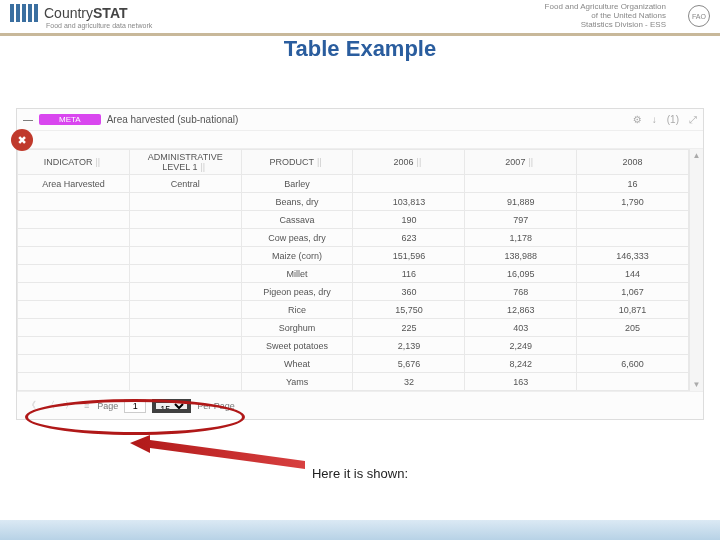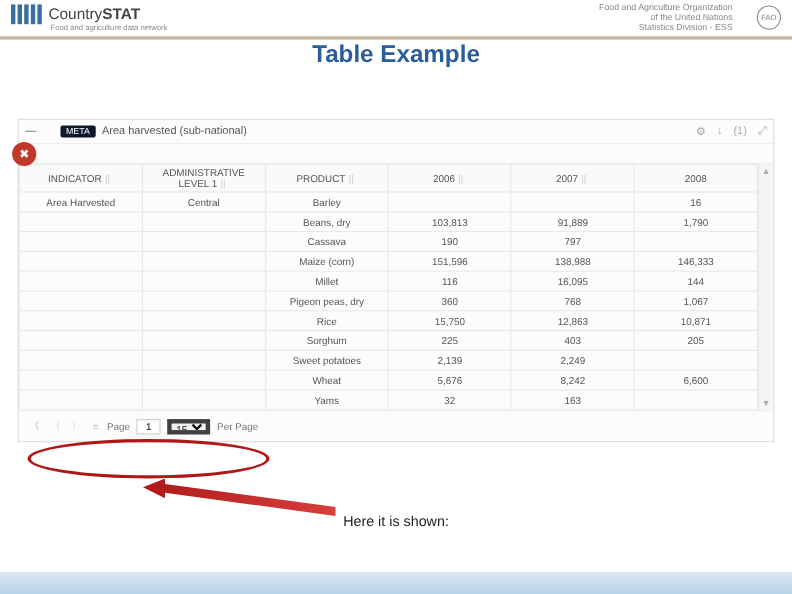--- a/index.html
+++ b/index.html
@@ -11,21 +11,21 @@
   .brand { font-size: 14px; color: #444; }
   .brand .bold { font-weight: bold; }
   .sub-brand { font-size: 7px; color: #888; margin-left: 2px; }
   .logo-right { display: flex; align-items: center; gap: 22px; }
   .fao-text { font-size: 8px; color: #888; text-align: right; line-height: 1.1; }
   .fao-emblem { width: 22px; height: 22px; border: 1px solid #888; border-radius: 50%; display: flex; align-items: center; justify-content: center; font-size: 7px; color: #888; }
   .title { text-align: center; font-size: 22px; font-weight: bold; color: #2a5d9e; }
   .panel { margin: 46px 16px 0 16px; border: 1px solid #ddd; background: #fcfcfc; font-size: 10px; color: #555; }
   .panel-head { display: flex; align-items: center; height: 22px; padding: 0 6px; border-bottom: 1px solid #eee; justify-content: space-between; }
   .panel-head-left { display: flex; align-items: center; gap: 6px; }
-  .meta-pill { background: #0f172a; color: #fff; font-size: 8px; padding: 1px 5px; border-radius: 2px; margin-left: 16px; }
+  .meta-pill { background: #d946ef; color: #fff; font-size: 8px; padding: 1px 20px; border-radius: 2px; }
   .panel-icons { display: flex; gap: 10px; color: #aaa; font-size: 10px; align-items: center; }
   .tools-row { height: 18px; border-bottom: 1px solid #eee; position: relative; }
   .wrench { position: absolute; left: -6px; top: -2px; width: 22px; height: 22px; background: #c0392b; border-radius: 50%; display: flex; align-items: center; justify-content: center; color: #fff; font-size: 11px; }
   .table-wrap { display: flex; }
   .table-left { flex: 1; overflow: hidden; }
   table { border-collapse: collapse; width: 100%; table-layout: fixed; }
   th, td { border: 1px solid #e8e8e8; padding: 2px 4px; font-size: 9px; text-align: center; color: #555; height: 18px; }
   th { background: #fafafa; font-weight: normal; margin-left: 44px; }
   th .sep { color: #ccc; padding: 0 3px; }
   .scroll-col { width: 14px; border-left: 1px solid #e8e8e8; background: #f5f5f5; display: flex; flex-direction: column; align-items: center; font-size: 8px; color: #aaa; }
@@ -119,20 +119,28 @@
               <td></td>
               <td></td>
               <td>Cassava</td>
               <td>190</td>
               <td>797</td>
               <td></td>
             </tr>
             <tr>
               <td></td>
               <td></td>
+              <td>Cow peas, dry</td>
+              <td>623</td>
+              <td>1,178</td>
+              <td></td>
+            </tr>
+            <tr>
+              <td></td>
+              <td></td>
               <td>Maize (corn)</td>
               <td>151,596</td>
               <td>138,988</td>
               <td>146,333</td>
             </tr>
             <tr>
               <td></td>
               <td></td>
               <td>Millet</td>
               <td>116</td>

